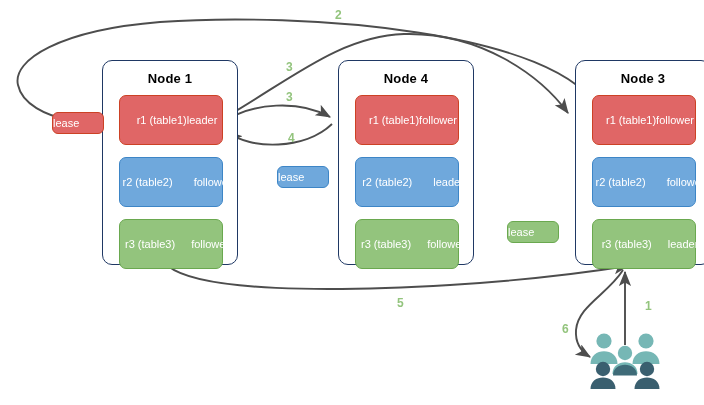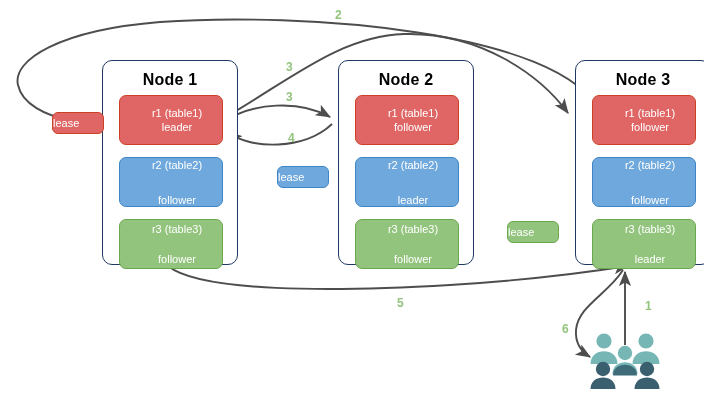--- a/index.html
+++ b/index.html
@@ -18,34 +18,33 @@
     box-sizing:border-box;
     background:#ffffff;
     border:1.6px solid #1f3864;
     border-radius:10px;
     z-index:3;
   }
   .node-title{
     position:absolute;
     left:0;right:0;top:10px;
     text-align:center;
-    font-size:16px;
+    font-size:13px;
     font-weight:bold;
     color:#000000;
     letter-spacing:.2px;
   }
   
   .replica{
     position:absolute;
     left:16px;
     width:104px;height:50px;
     box-sizing:border-box;
     border-radius:7px;
     display:flex;
-    flex-direction:column;
     align-items:center;
     justify-content:center;
     color:#ffffff;
     font-size:11px;
     line-height:14px;
     text-align:center;
     padding-left:12px;
   }
   .replica .l1,.replica .l2{display:block;white-space:nowrap;}
   .r-red{background:#e06666;border:1.4px solid #cc4125;}
@@ -119,21 +118,21 @@
       <span class="l1">r2 (table2)</span>
       <span class="l2">follower</span>
     </div>
     <div class="replica r-green slot2">
       <span class="l1">r3 (table3)</span>
       <span class="l2">follower</span>
     </div>
   </div>
 
   <div class="node" style="left:338px;top:60px;width:136px;height:205px;">
-    <div class="node-title">Node 2</div>
+    <div class="node-title">Node 4</div>
 
     <div class="replica r-red slot0">
       <span class="l1">r1 (table1)</span>
       <span class="l2">follower</span>
     </div>
     <div class="replica r-blue slot1">
       <span class="l1">r2 (table2)</span>
       <span class="l2">leader</span>
     </div>
     <div class="replica r-green slot2">

